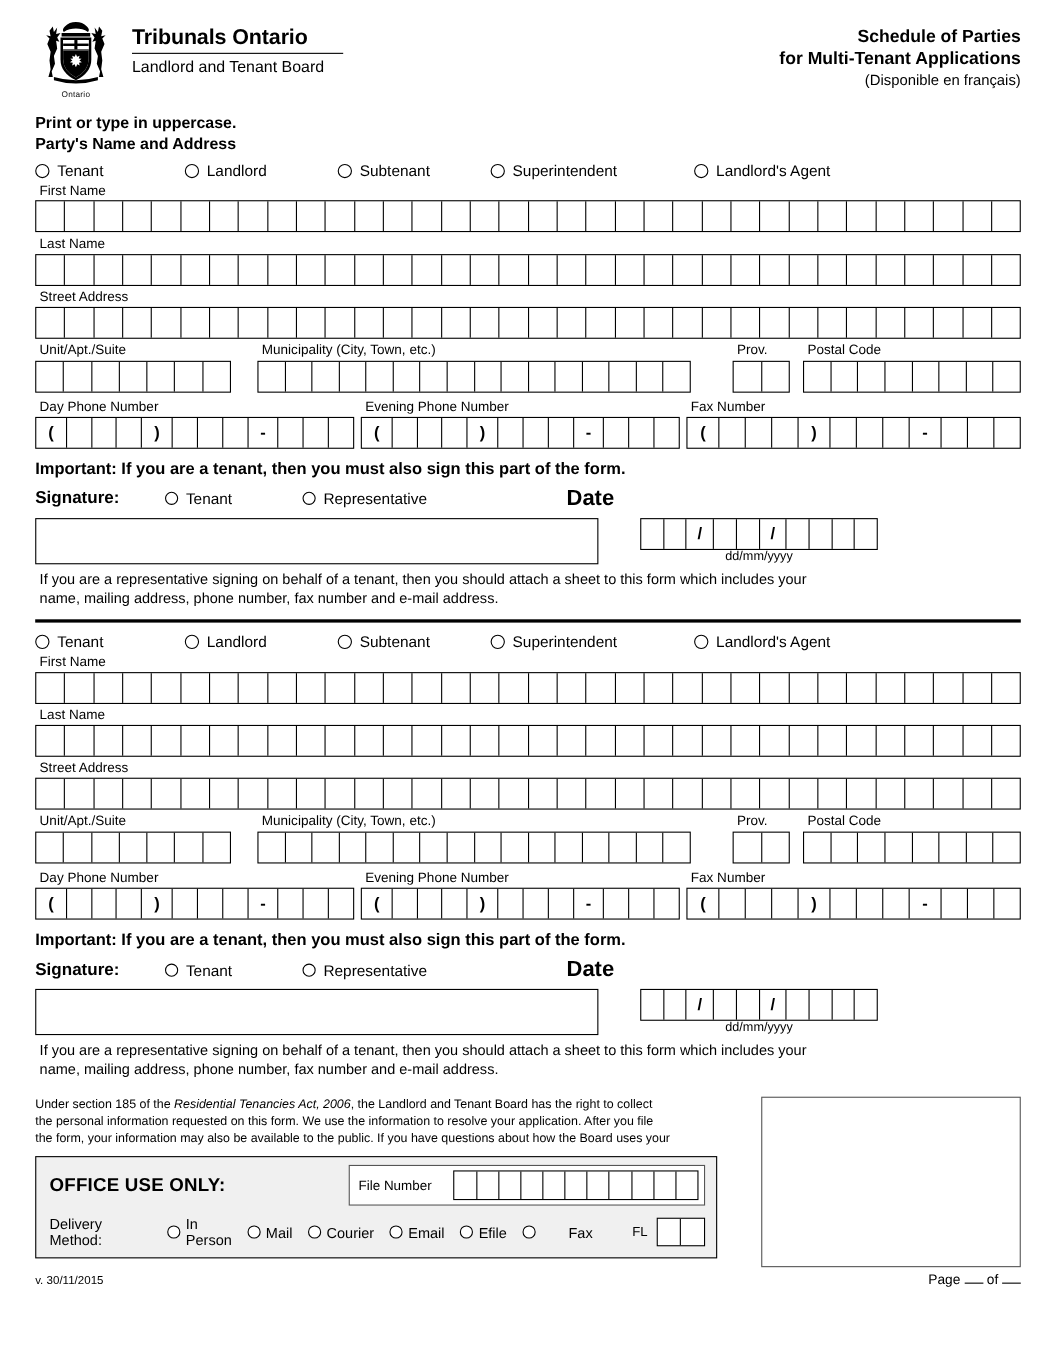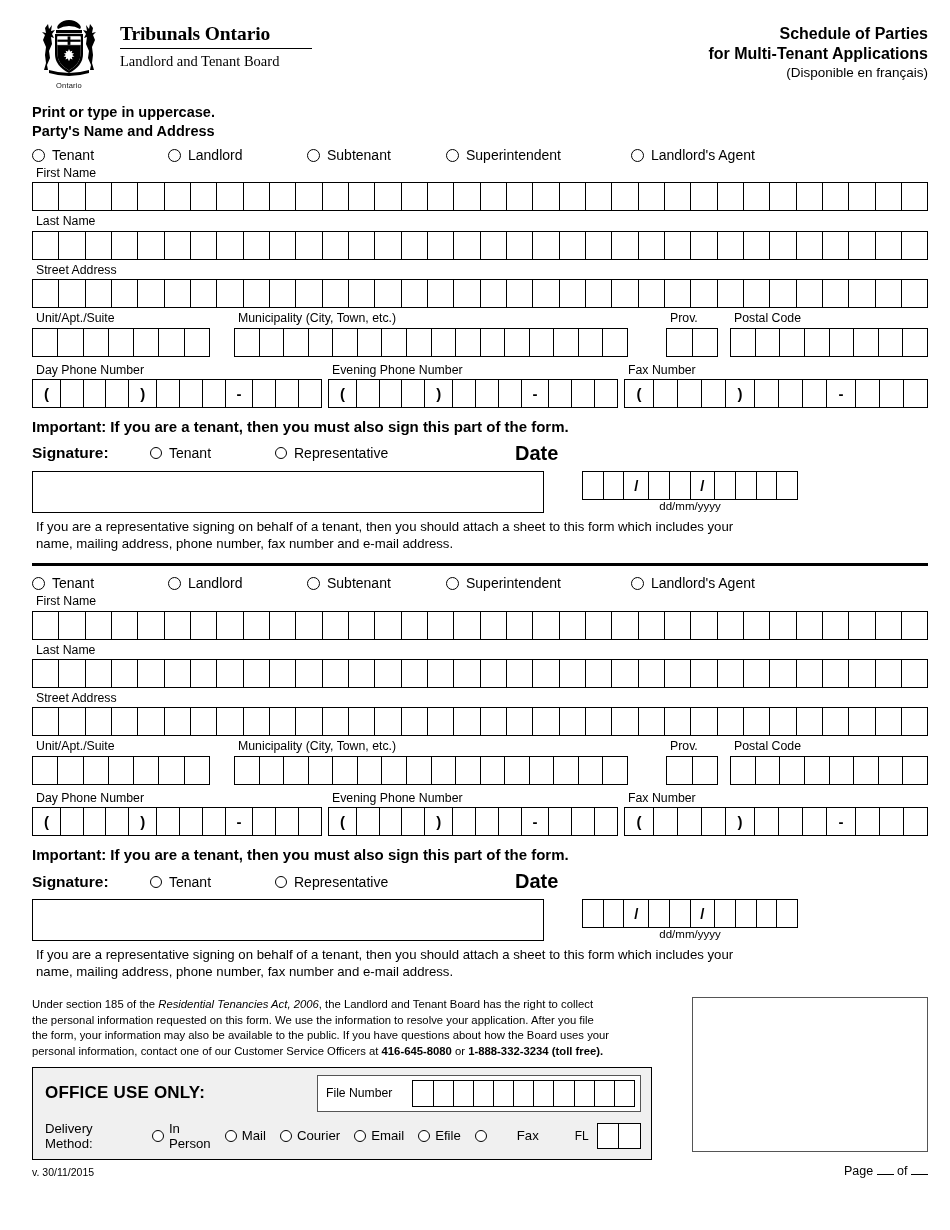--- a/index.html
+++ b/index.html
@@ -20,21 +20,21 @@
   .header {
     display: flex; align-items: flex-start; justify-content: space-between;
     padding: 18px 22px 0 32px;
   }
   .brand { display: flex; align-items: flex-start; gap: 14px; }
   .crest { width: 74px; text-align: center; }
   .crest svg { display: block; margin: 0 auto; }
   .crest-caption {
     font-size: 7.5px; letter-spacing: .2px; margin-top: 1px; color: #111;
   }
-  .brand-text { padding-top: 6px; font-family: Liberation Serif, serif; }
+  .brand-text { padding-top: 6px; }
   .brand-title {
     font-size: 19.5px; font-weight: bold; letter-spacing: -.1px;
     line-height: 1.05; padding-bottom: 3px;
   }
   .brand-rule { border-bottom: 1.6px solid #000; width: 192px; margin: 1px 0 5px; }
   .brand-sub { font-size: 14.5px; line-height: 1.1; }
 
   .header-right { text-align: right; padding-top: 6px; }
   .doc-title { font-size: 16px; font-weight: bold; line-height: 1.22; }
   .doc-fr { font-size: 13.5px; line-height: 1.3; margin-top: 1px; }
@@ -758,21 +758,20 @@
       <div class="sig-note" style="margin-top:0">name, mailing address, phone number, fax number and e-mail address.</div>
     </div>
 
     <div class="row-flex" style="margin-top:17px; align-items:flex-start">
 
       <div style="width:648px">
         <div class="legal">
           <div><span>Under section 185 of the </span><i>Residential Tenancies Act, 2006</i><span>, the Landlord and Tenant Board has the right to collect</span></div>
           <div>the personal information requested on this form. We use the information to resolve your application. After you file</div>
           <div>the form, your information may also be available to the public. If you have questions about how the Board uses your</div>
-          <div><span>personal information, contact one of our Customer Service Officers at </span><b>416-645-8080</b><span> or </span><b>1-888-332-3234 (toll free).</b></div>
         </div>
 
         <div class="office" style="margin-top:7px">
           <div class="row-flex" style="align-items:center">
             <div class="office-title" style="width:272px">OFFICE USE ONLY:</div>
             <div class="file-box" style="flex:1 1 auto">
               <span class="file-label">File Number</span>
               <div class="strip" style="flex:1 1 auto; height:27px">
                   <div class="cell"></div>
                   <div class="cell"></div>

